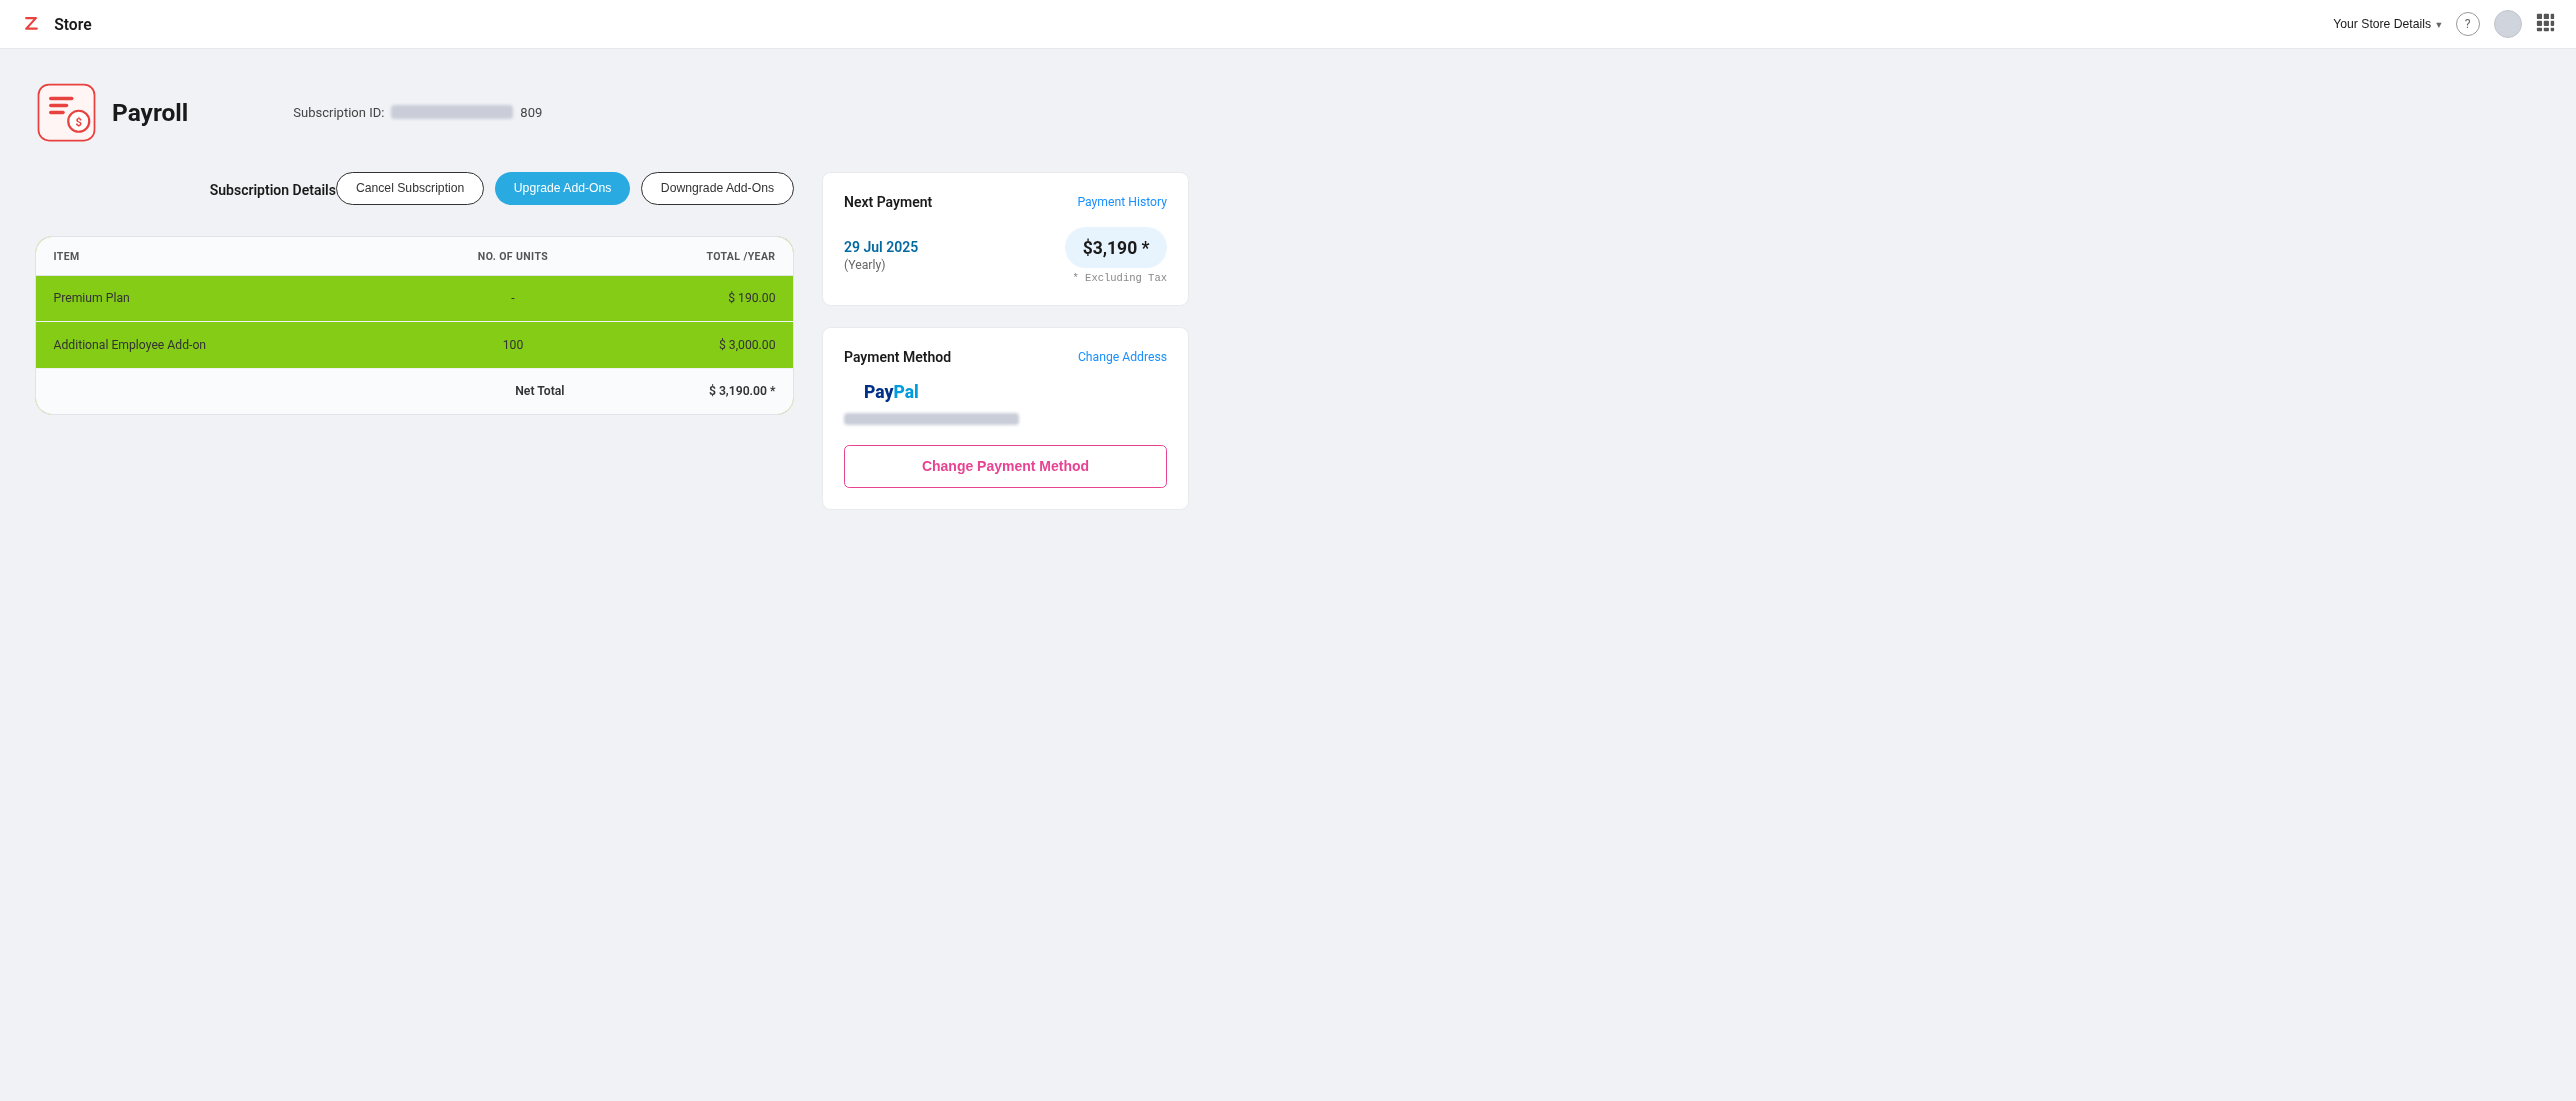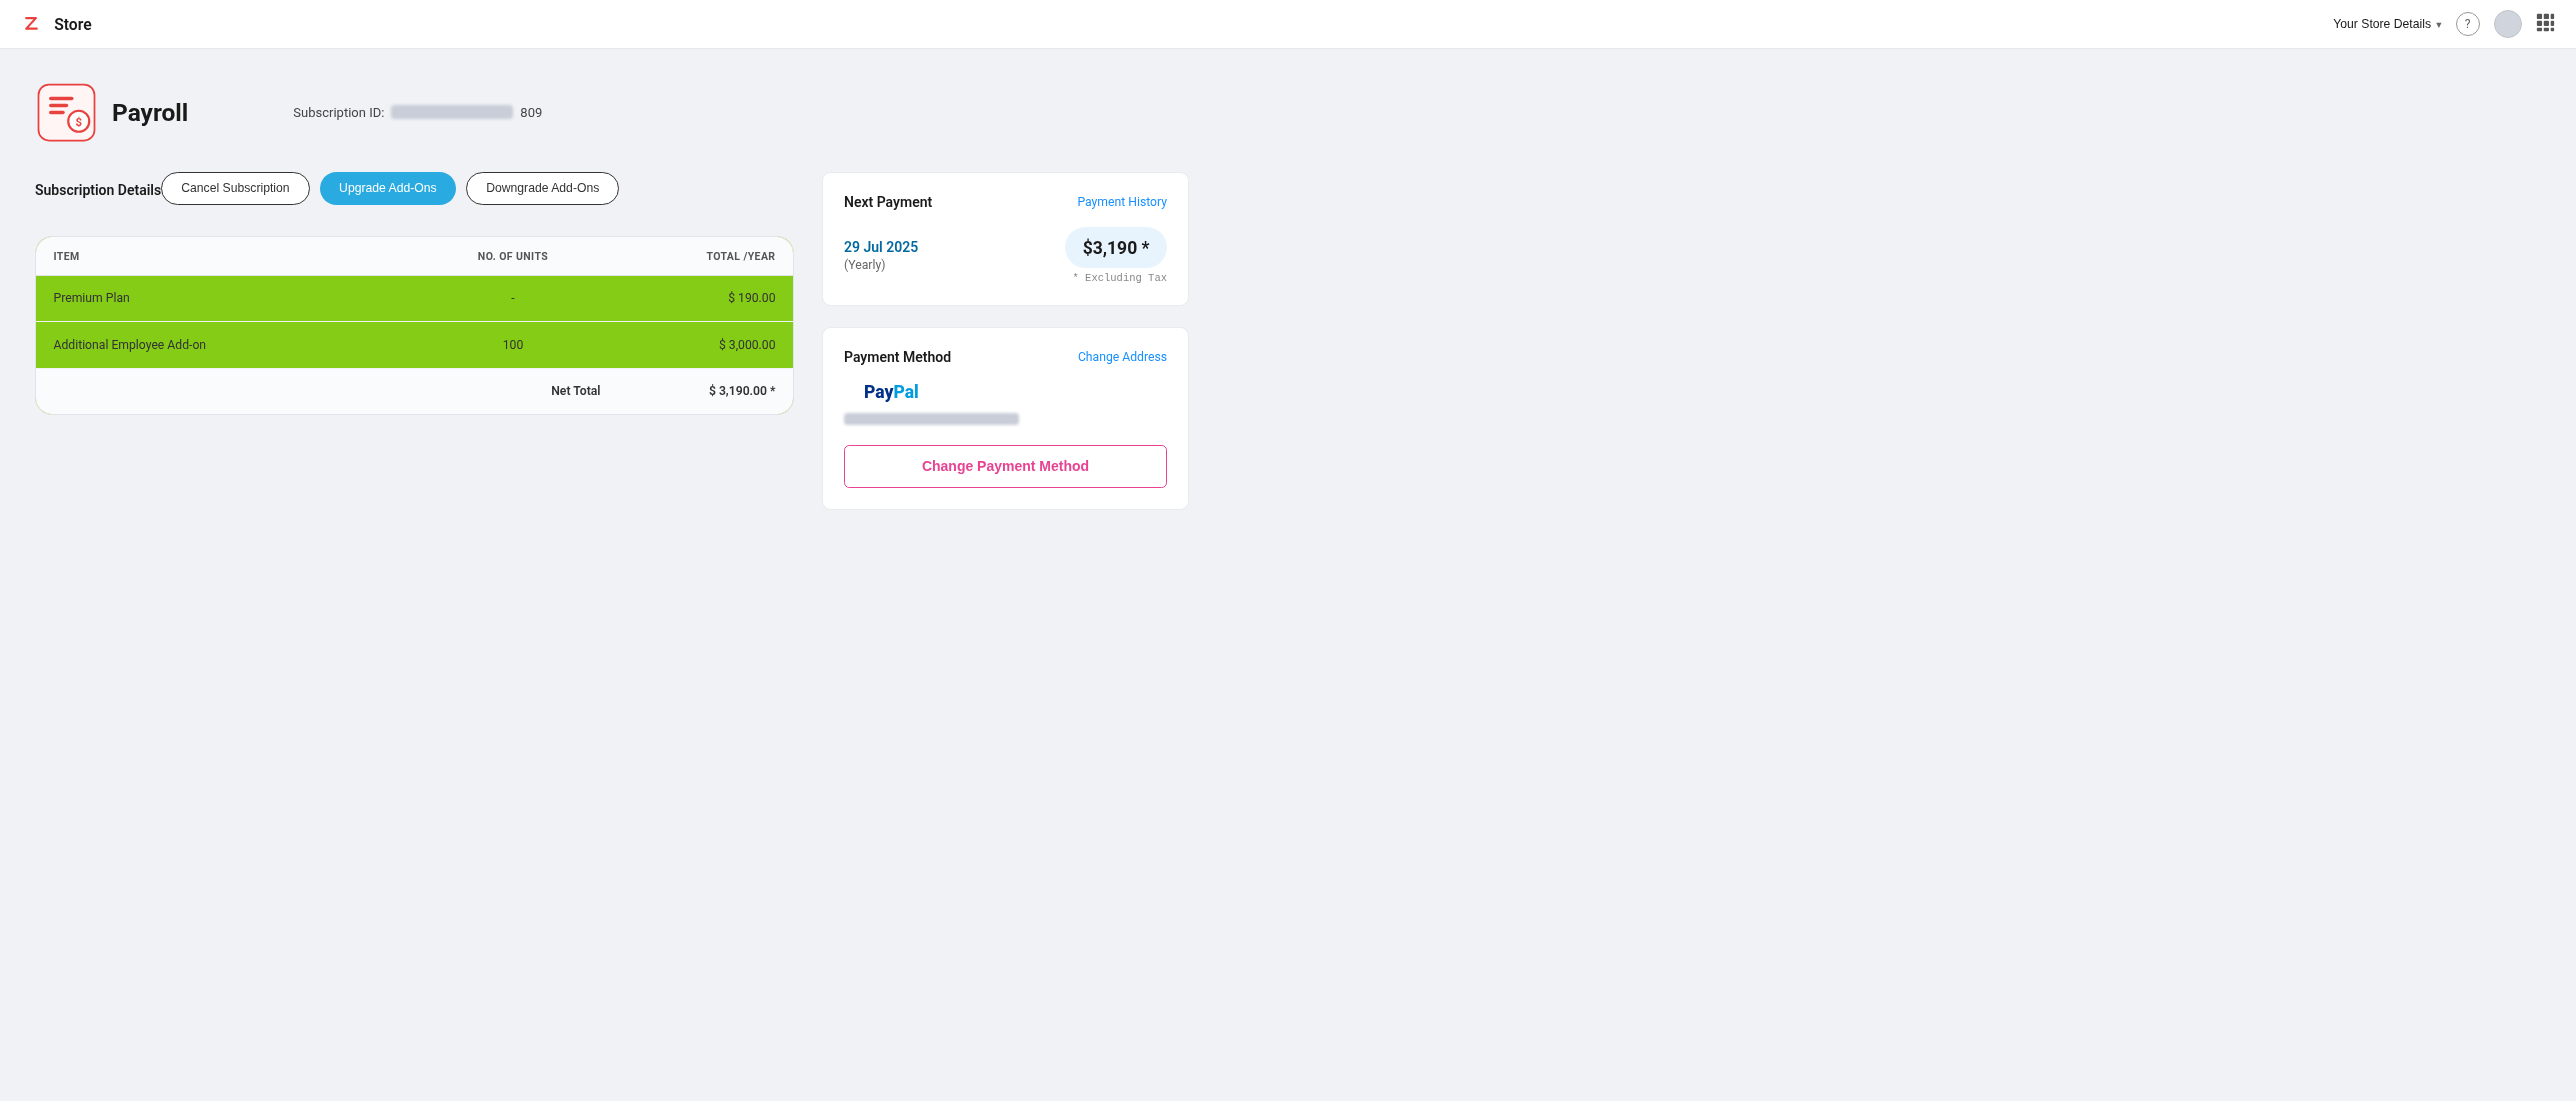--- a/index.html
+++ b/index.html
@@ -254,20 +254,21 @@
 
     .table-cell.bold {
       font-weight: 600;
     }
 
     .net-total-row {
       display: grid;
       grid-template-columns: 1fr 175px 175px;
       padding: 15.7px 17.5px;
       background: #fafbfc;
+      gap: 36px;
     }
 
     
     .next-payment-card {
       background: #ffffff;
       border-radius: 8.7px;
       padding: 21px;
       margin-bottom: 21px;
       border: 0.9px solid #e8eaed;
     }
@@ -439,21 +440,21 @@
       <span>Subscription ID:</span>
       <span class="subscription-id-blur"></span>
       <span>809</span>
     </div>
   </div>
 
   <div class="content-layout">
 
     <div class="left-panel">
 
-      <div style="display:flex; justify-content:flex-start; align-items:center; margin-bottom:14px;">
+      <div style="display:flex; justify-content:flex-end; align-items:center; margin-bottom:14px;">
         <span class="section-label">Subscription Details</span>
         <div class="action-buttons">
           <button class="btn-outline">Cancel Subscription</button>
           <button class="btn-primary">Upgrade Add-Ons</button>
           <button class="btn-outline">Downgrade Add-Ons</button>
         </div>
       </div>
 
       <div class="subscription-table">
         <div class="table-header">

